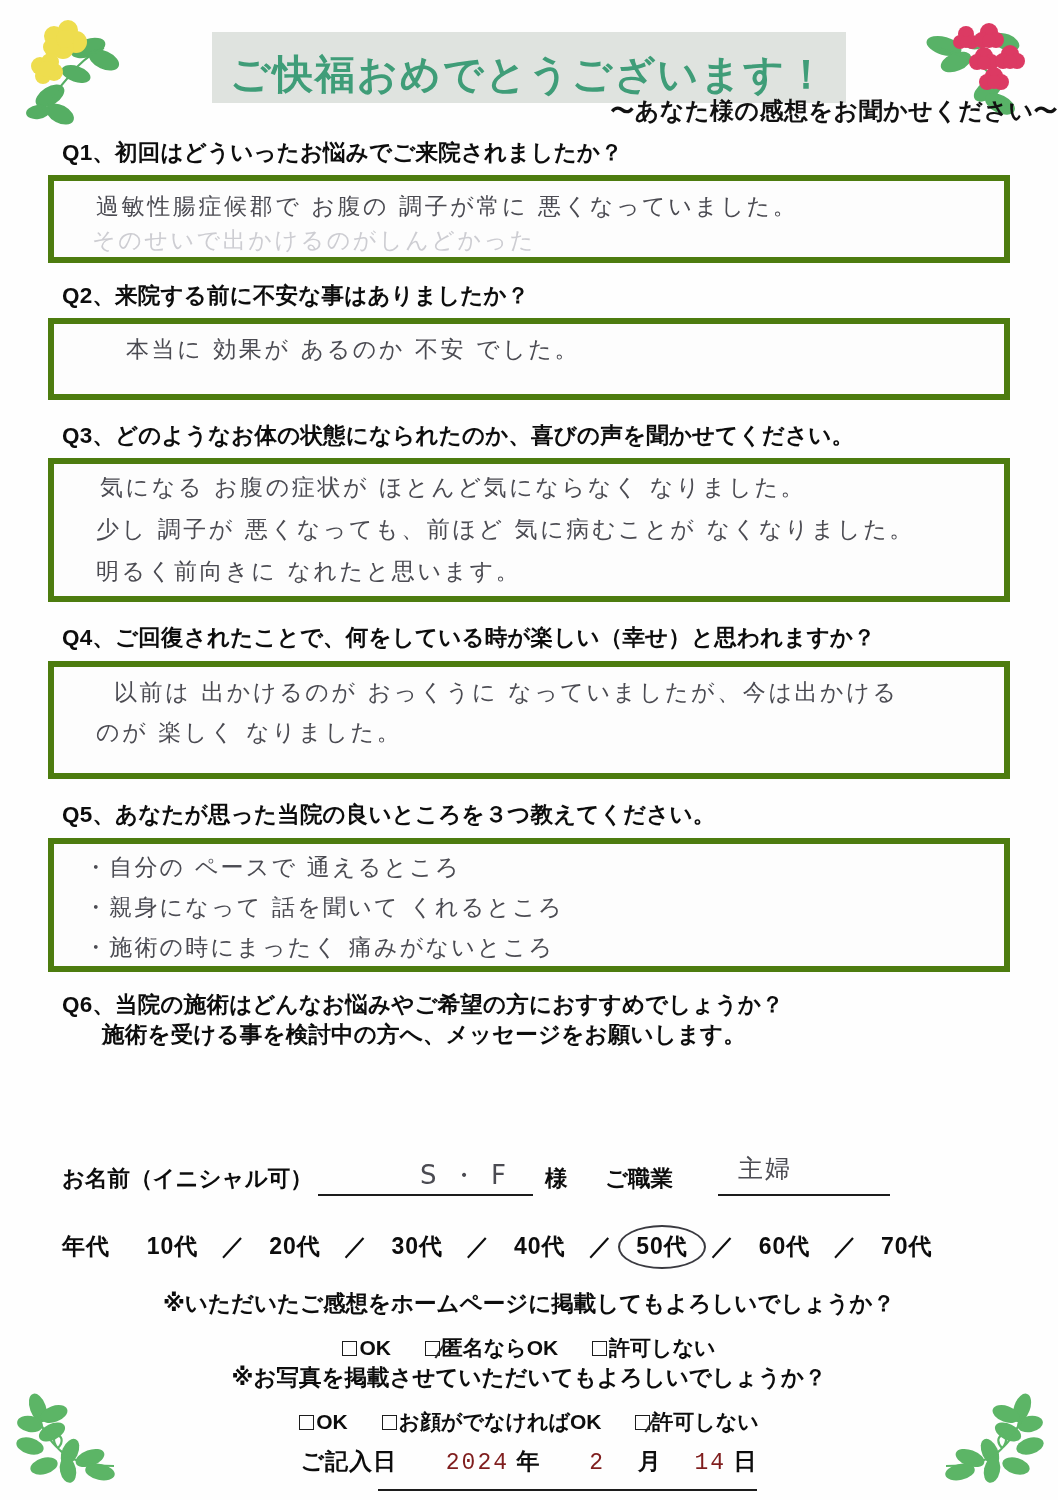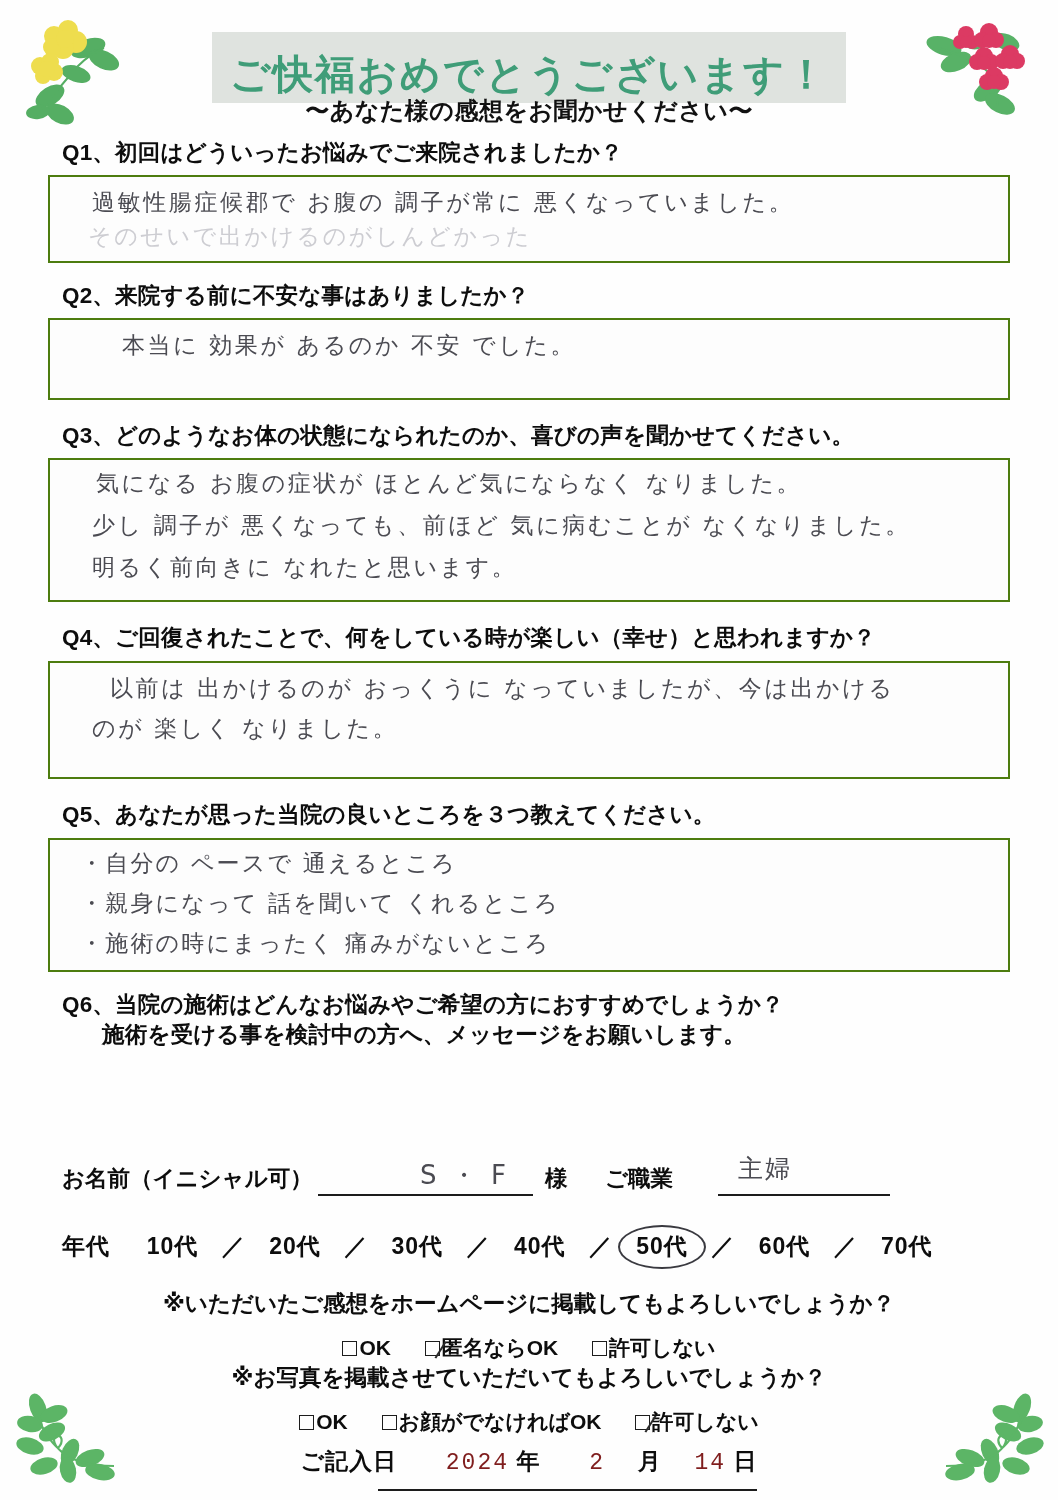--- a/index.html
+++ b/index.html
@@ -44,21 +44,21 @@
     font-weight: 700;
     letter-spacing: 2px;
     color: #3f9d78;
     line-height: 1.08;
     white-space: nowrap;
   }
   .subtitle {
     position: absolute;
     left: 0; right: 0;
     top: 95px;
-    text-align: center;
+    text-align: right;
     font-size: 24px;
     font-weight: 700;
     letter-spacing: 0.5px;
     color: #111;
   }
 
   
   .qblock { position: absolute; left: 62px; }
   .qlabel {
     font-size: 22.5px;
@@ -66,21 +66,21 @@
     letter-spacing: 0.2px;
     color: #0d0d0d;
     white-space: nowrap;
     line-height: 1.35;
   }
   .qlabel-2 { padding-left: 40px; }
 
   .answerbox {
     position: absolute;
     left: 48px;
-    border: 2px solid #4d7c0f;
+    border: 6px solid #4d7c0f;
     background: #fdfdfd;
     box-sizing: border-box;
     width: 962px;
   }
   .hand {
     font-family: "DejaVu Sans", "Liberation Sans", sans-serif;
     color: #4b4b52;
     font-size: 23px;
     letter-spacing: 2.6px;
     line-height: 1.02;

